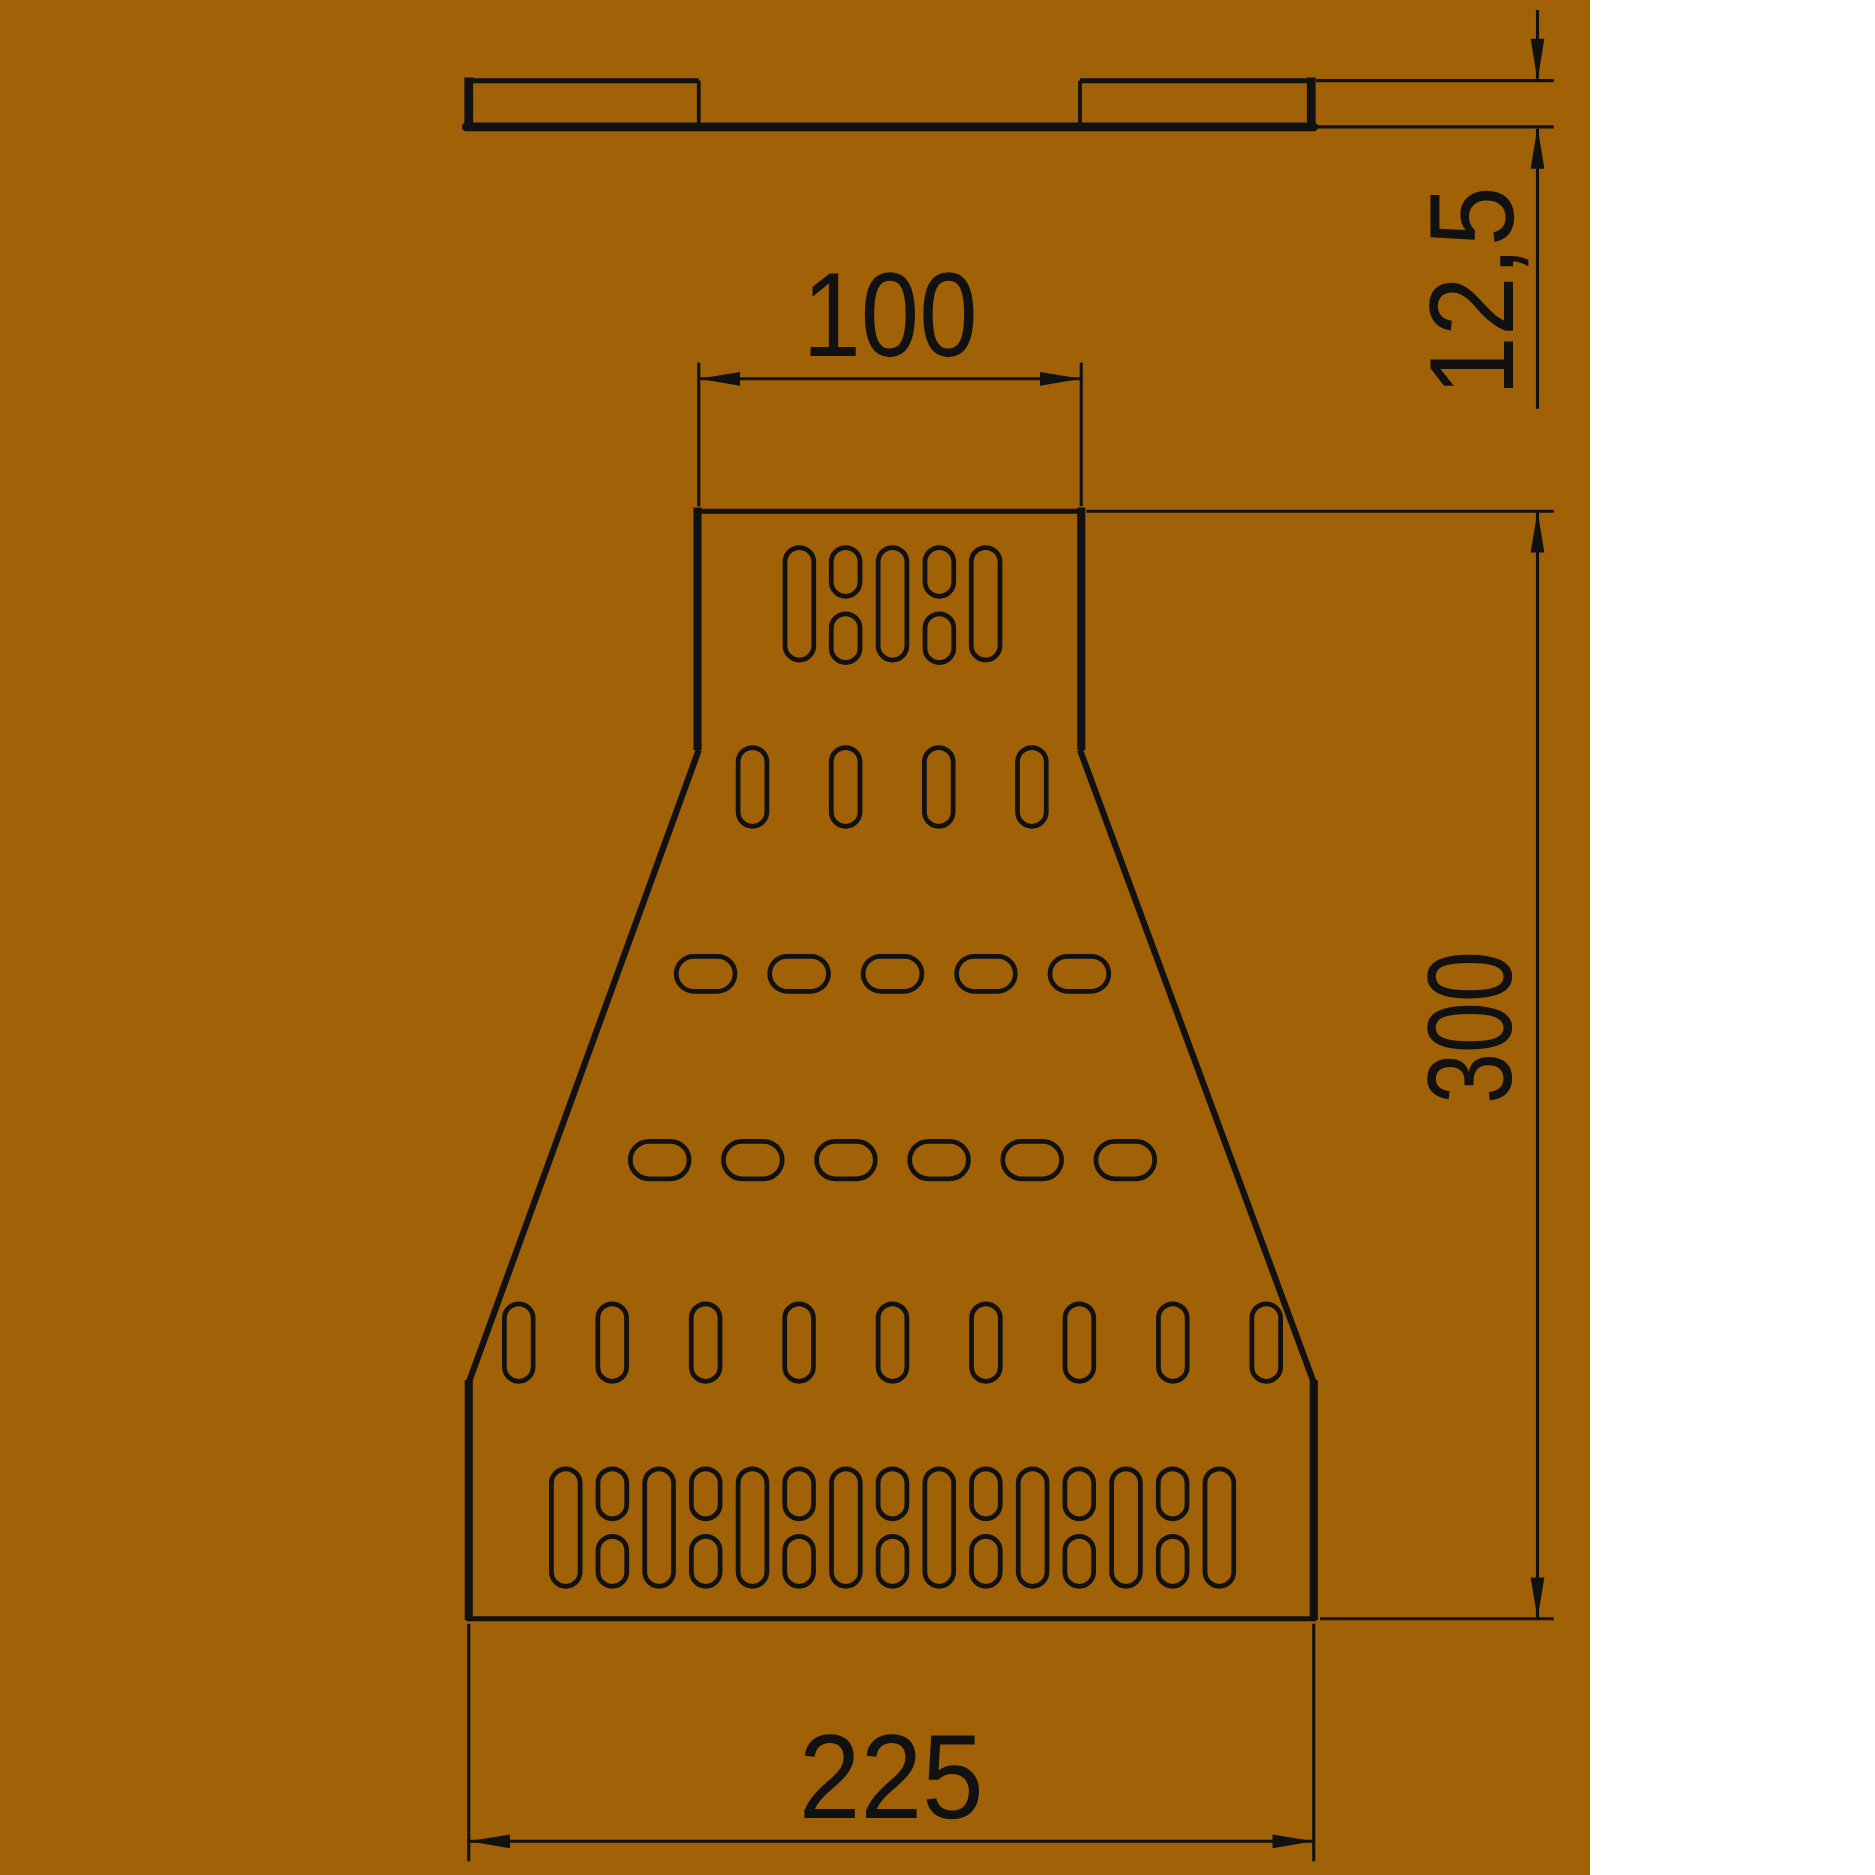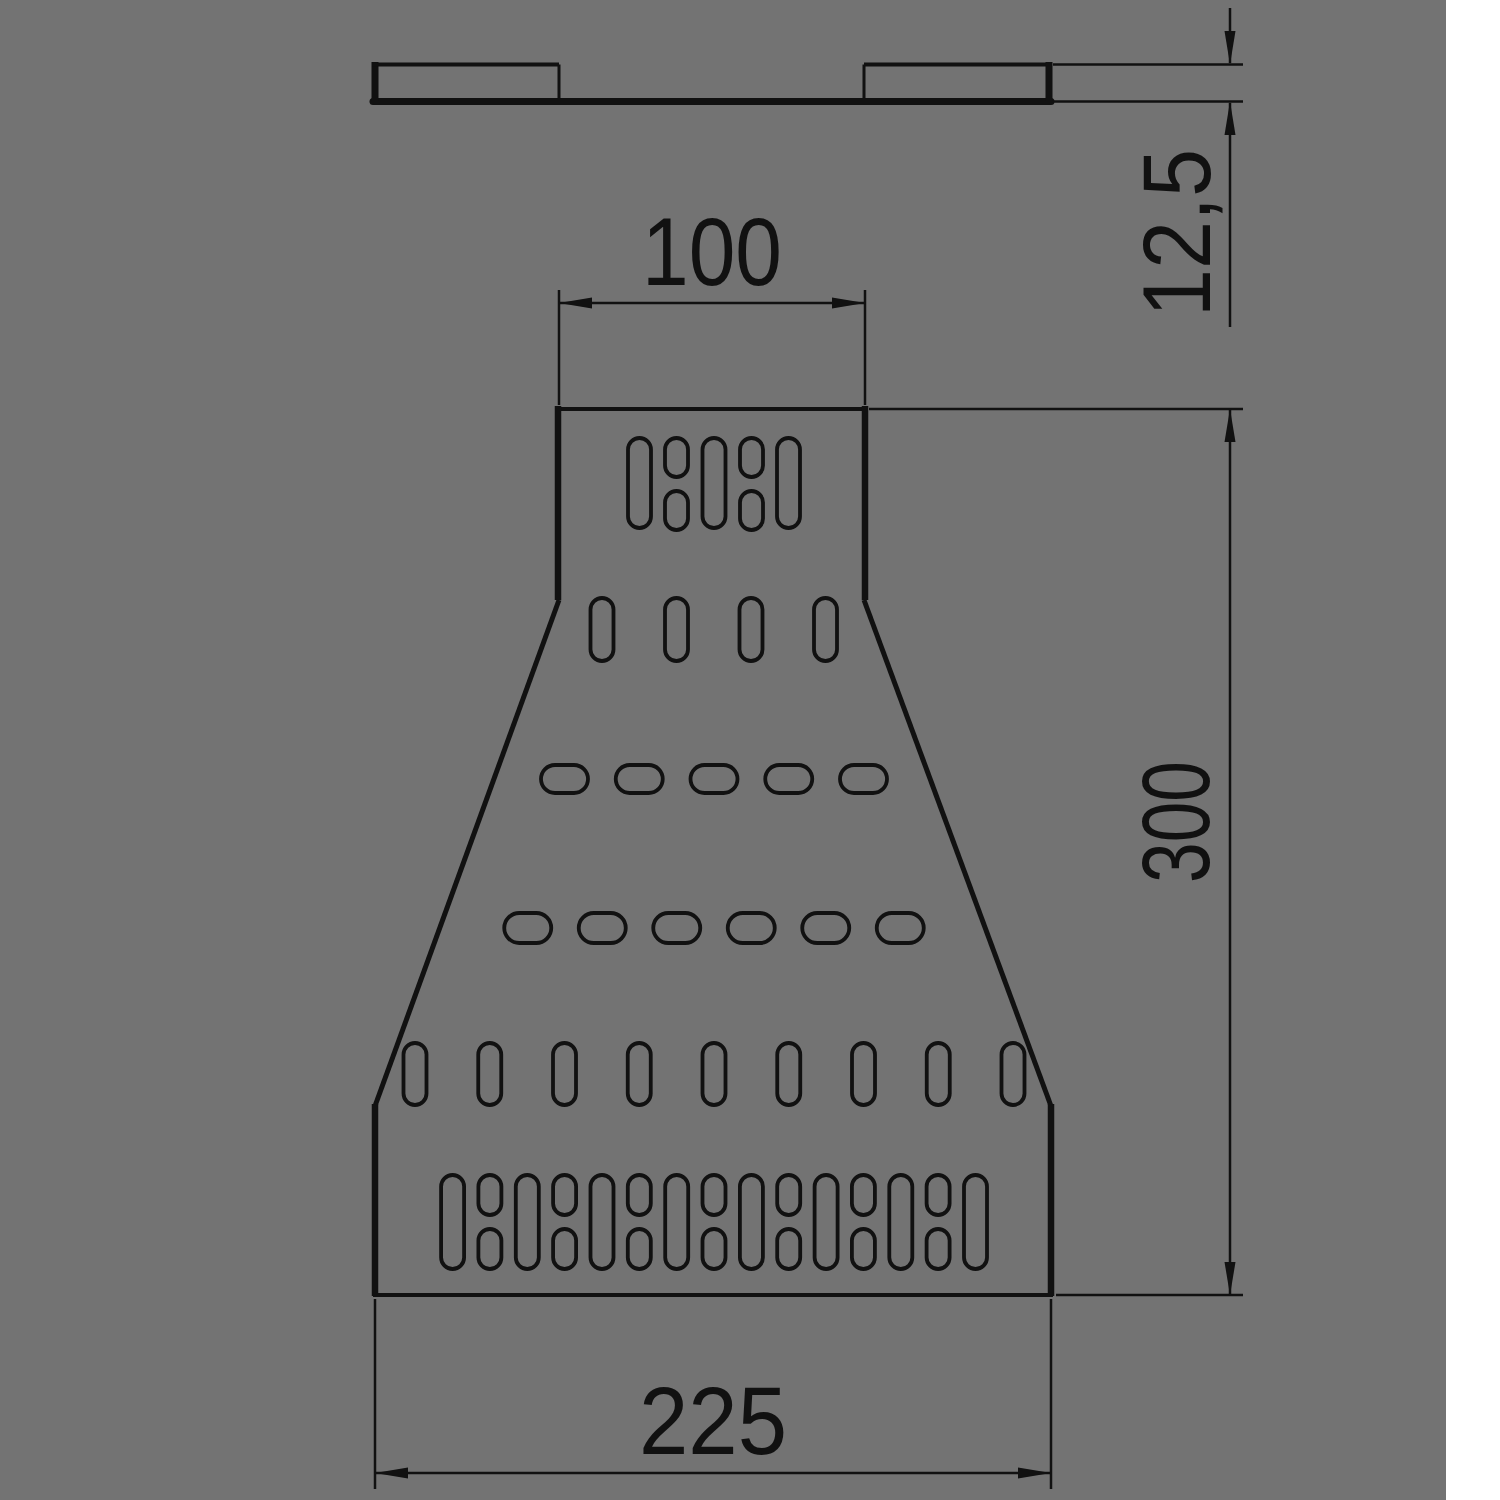--- a/index.html
+++ b/index.html
@@ -1,16 +1,16 @@
 <!DOCTYPE html>
 <html><head>
 <meta charset="utf-8">
 <style>
   html,body{margin:0;padding:0;background:#ffffff;}
-  .stage{width:1446px;height:1500px;background:#737373;position:relative;overflow:hidden;}
+  .stage{width:1272px;height:1500px;background:#a16207;position:relative;overflow:hidden;}
   svg{display:block;}
   .ln{stroke:#111111;fill:none;stroke-width:2.5px;}
   .w3{stroke-width:3px;}
   .w4{stroke-width:4px;}
   .w5{stroke-width:5px;}
   .w65{stroke-width:6.5px;}
   .w7{stroke-width:7px;}
   .cap{stroke-linecap:round;}
   .slot{stroke:#111111;fill:none;stroke-width:3.8px;}
   .arr{fill:#111111;stroke:none;}

